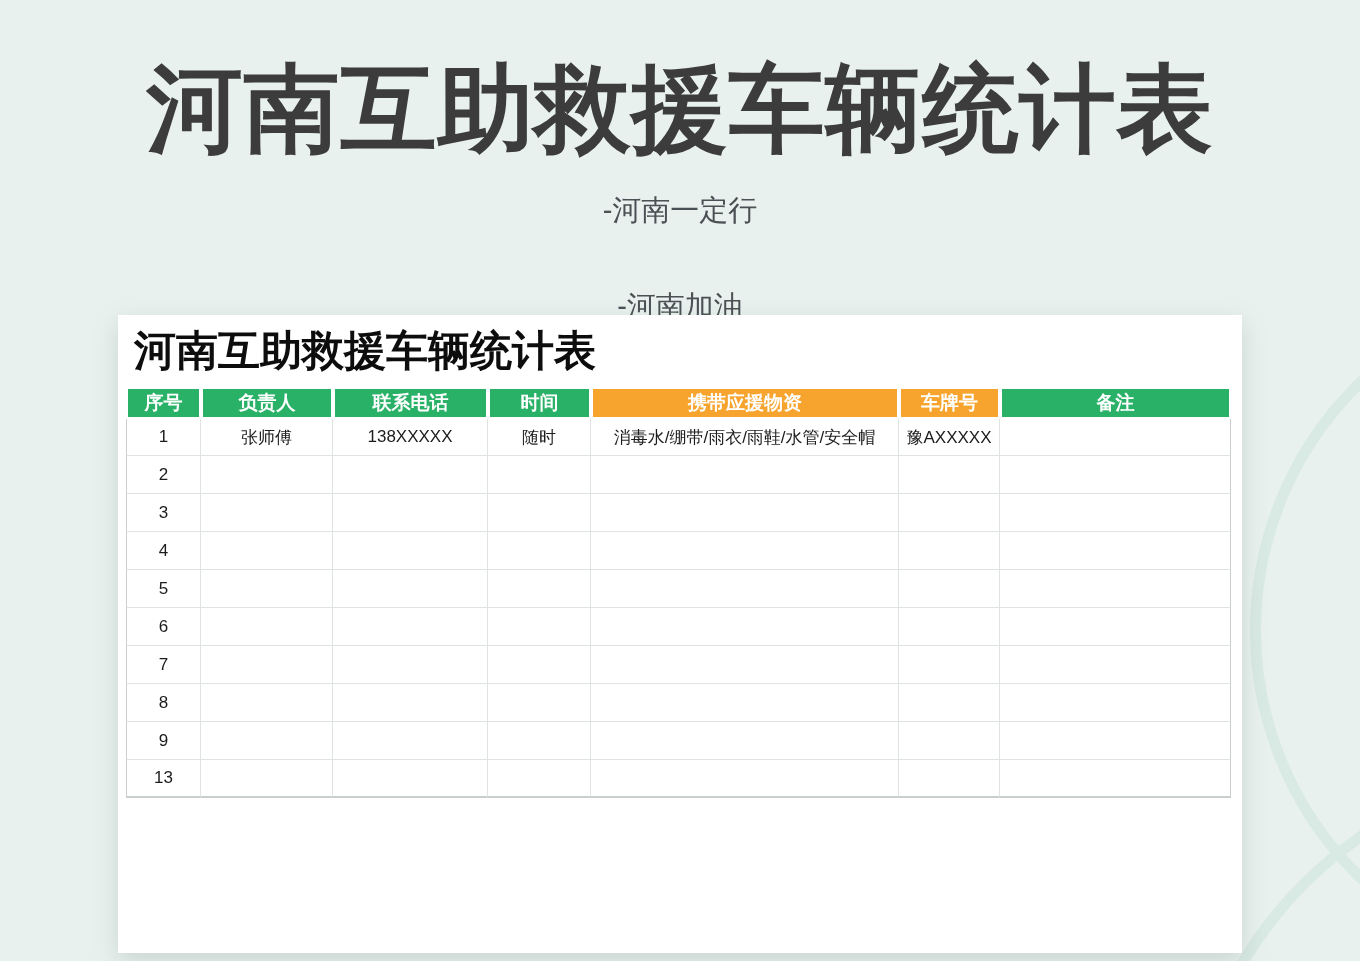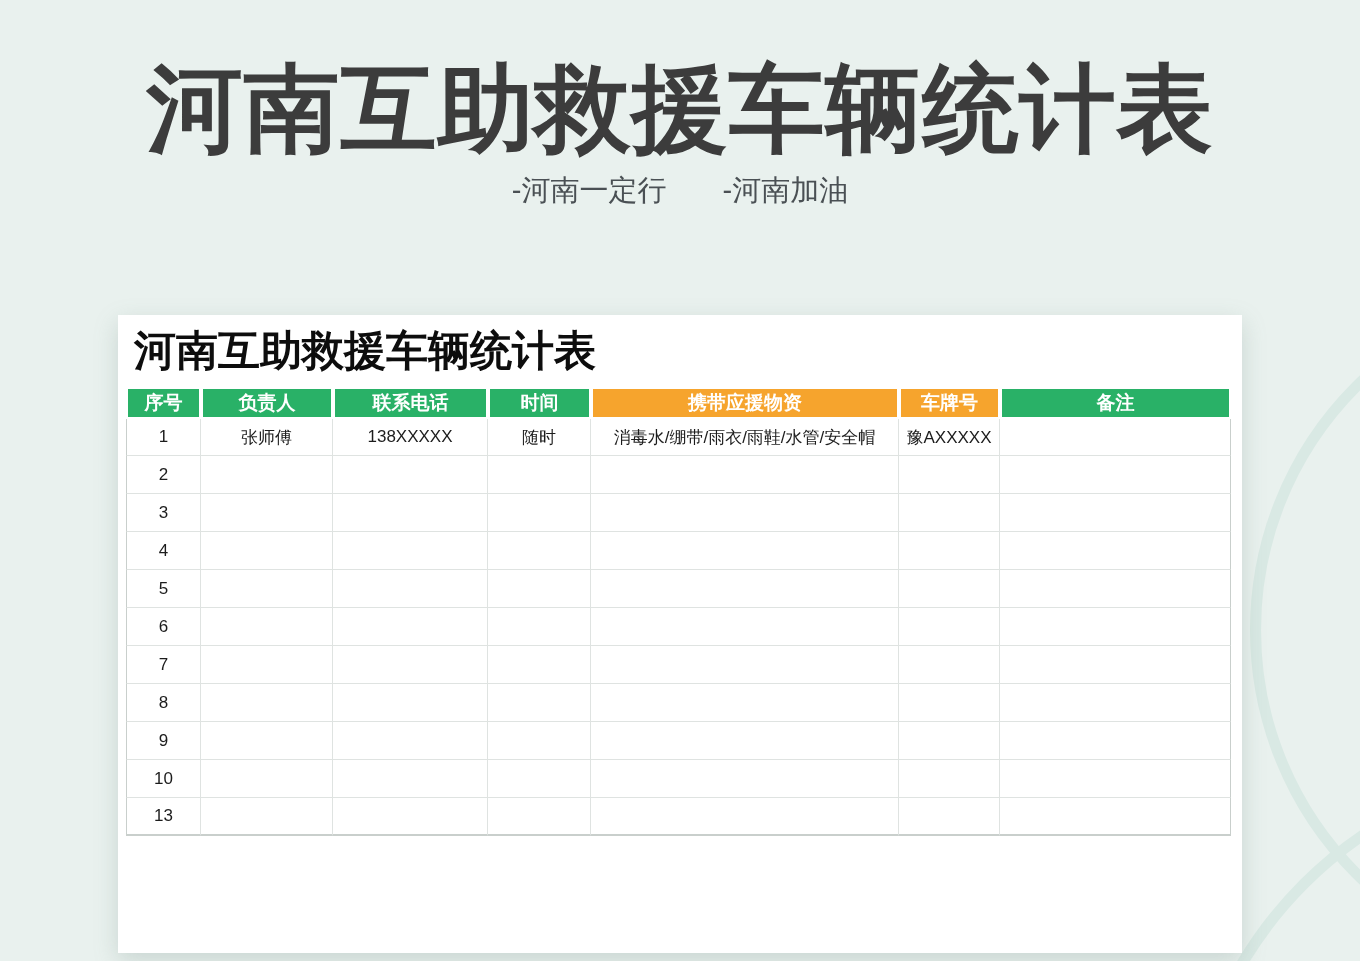--- a/index.html
+++ b/index.html
@@ -33,27 +33,28 @@
   }
   .hero-title{
     margin-top:52px;
     font-size:96px;
     line-height:1.18;
     font-weight:900;
     color:#3C3C3C;
     letter-spacing:1px;
   }
   .hero-subtitle{
-    margin-top:6px;
+    margin-top:26px;
     display:flex;
     justify-content:center;
     gap:56px;
     font-size:29px;
     font-weight:500;
     color:#4A5054;
+    flex-direction:column;
   }
   .card{
     position:absolute;
     left:118px;
     top:315px;
     width:1124px;
     height:638px;
     background:#ffffff;
     box-shadow:0 8px 22px rgba(120,145,138,0.28);
     z-index:2;
@@ -227,29 +228,20 @@
         <tr>
           <td>9</td>
           <td></td>
           <td></td>
           <td></td>
           <td></td>
           <td></td>
           <td></td>
         </tr>
         <tr>
-          <td>10</td>
-          <td></td>
-          <td></td>
-          <td></td>
-          <td></td>
-          <td></td>
-          <td></td>
-        </tr>
-        <tr>
           <td>13</td>
           <td></td>
           <td></td>
           <td></td>
           <td></td>
           <td></td>
           <td></td>
         </tr>
       </tbody>
   </table>

